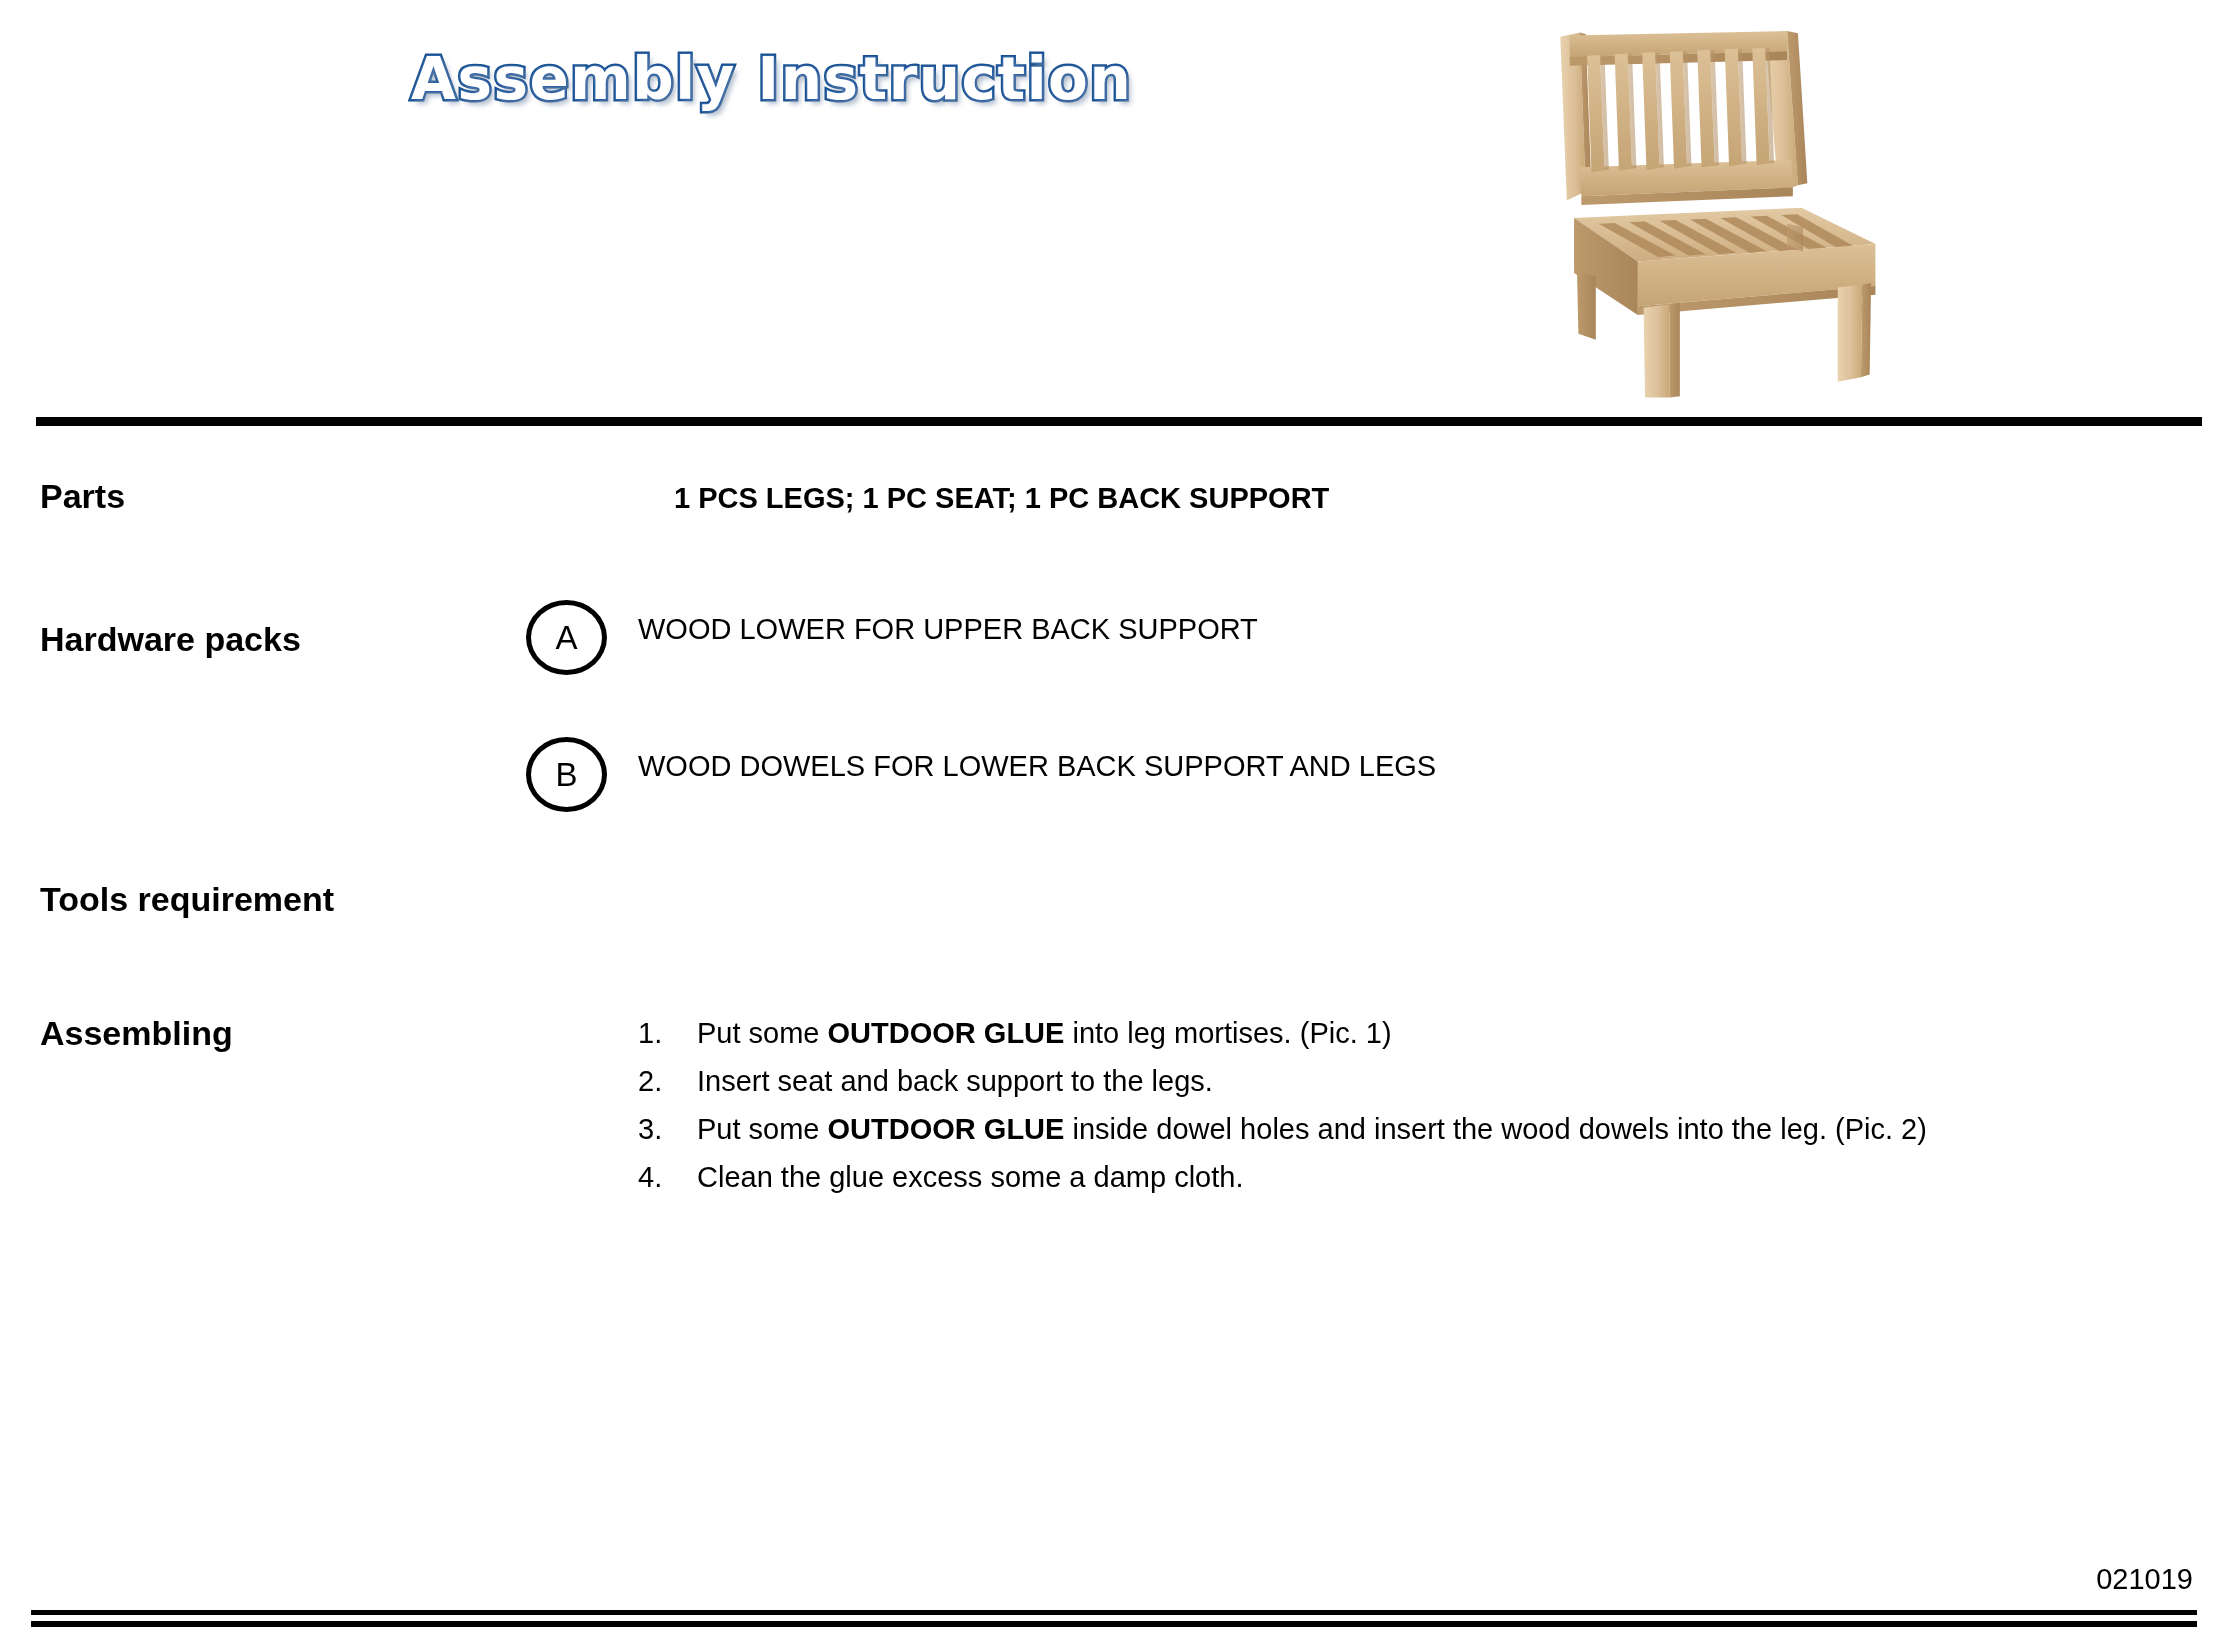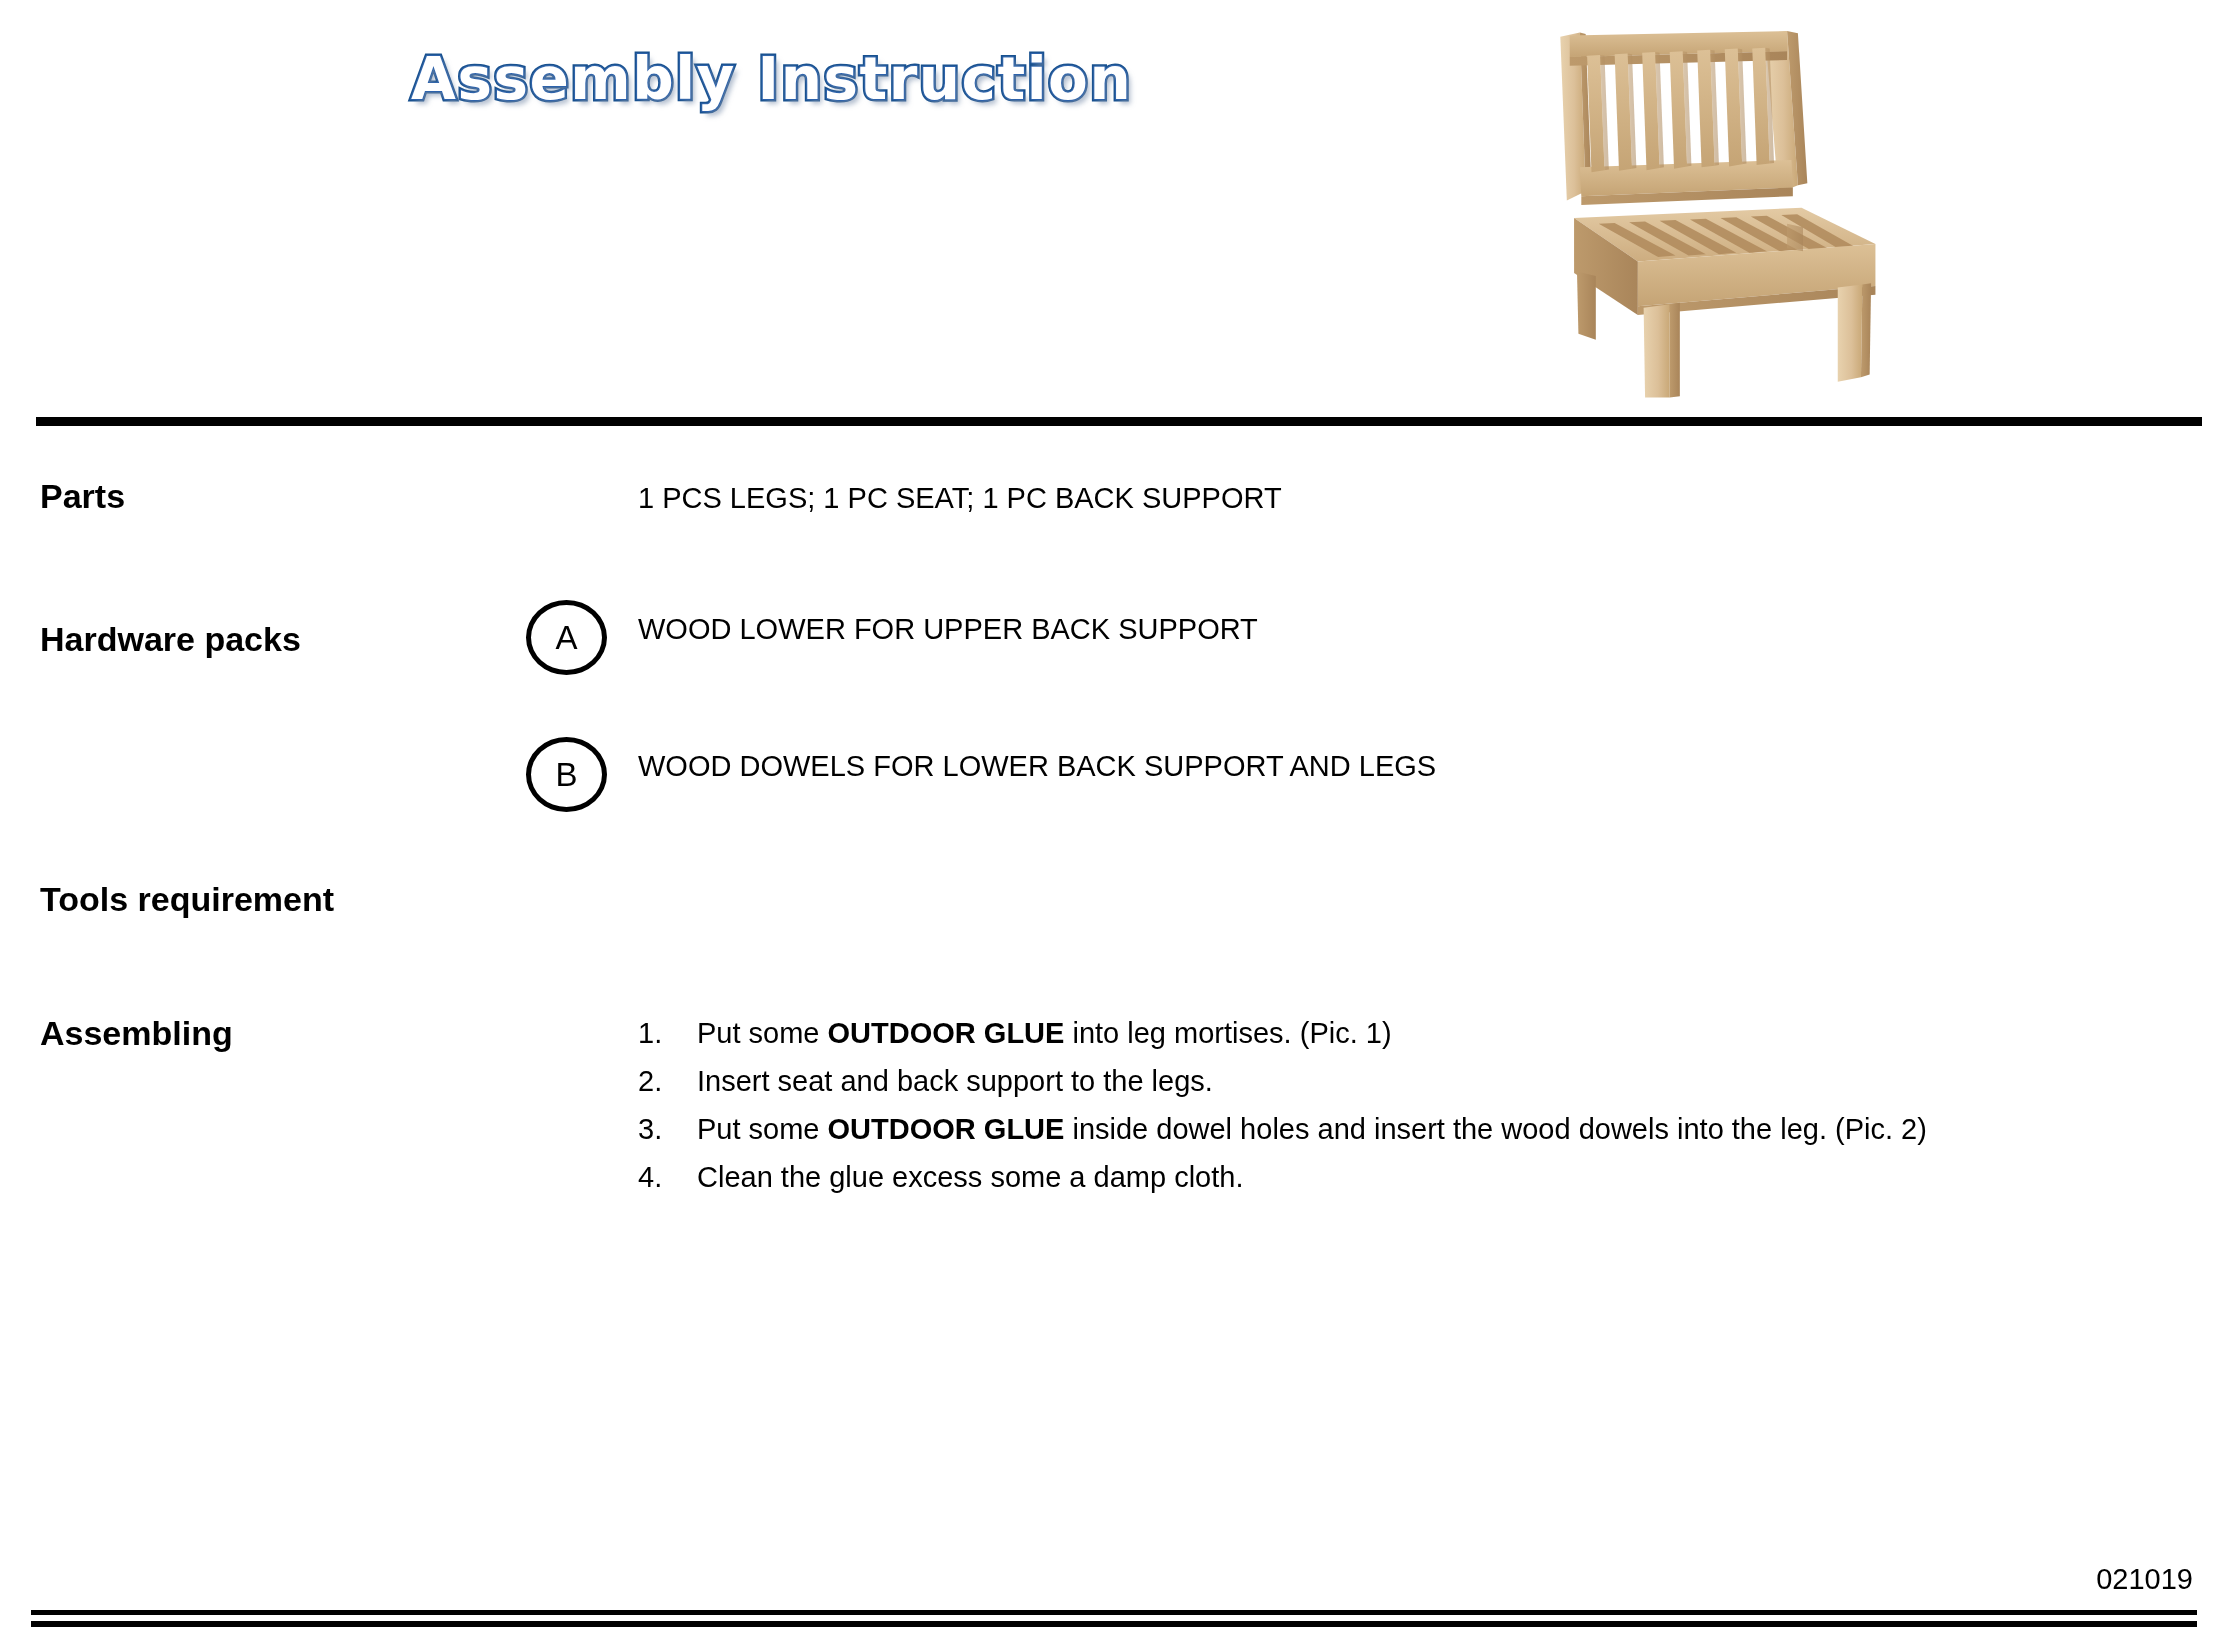--- a/index.html
+++ b/index.html
@@ -104,24 +104,24 @@
     position: absolute;
     left: 40px;
     font-family: "Liberation Sans", sans-serif;
     font-size: 34px;
     font-weight: 700;
     white-space: nowrap;
     color: #000000;
   }
   .section-body {
     position: absolute;
-    left: 638px;
+    left: 674px;
     font-family: "Liberation Sans", sans-serif;
     font-size: 29px;
-    font-weight: 400;
+    font-weight: 700;
     white-space: nowrap;
     color: #000000;
   }
 
   #heading-parts        { top: 477px; }
   #body-parts           { top: 482px; }
   #heading-hardware     { top: 620px; }
   #heading-tools        { top: 872px; margin-top: 8px; }
   #body-tools           { top: 877px; }
   #heading-assembling   { top: 1014px; }

